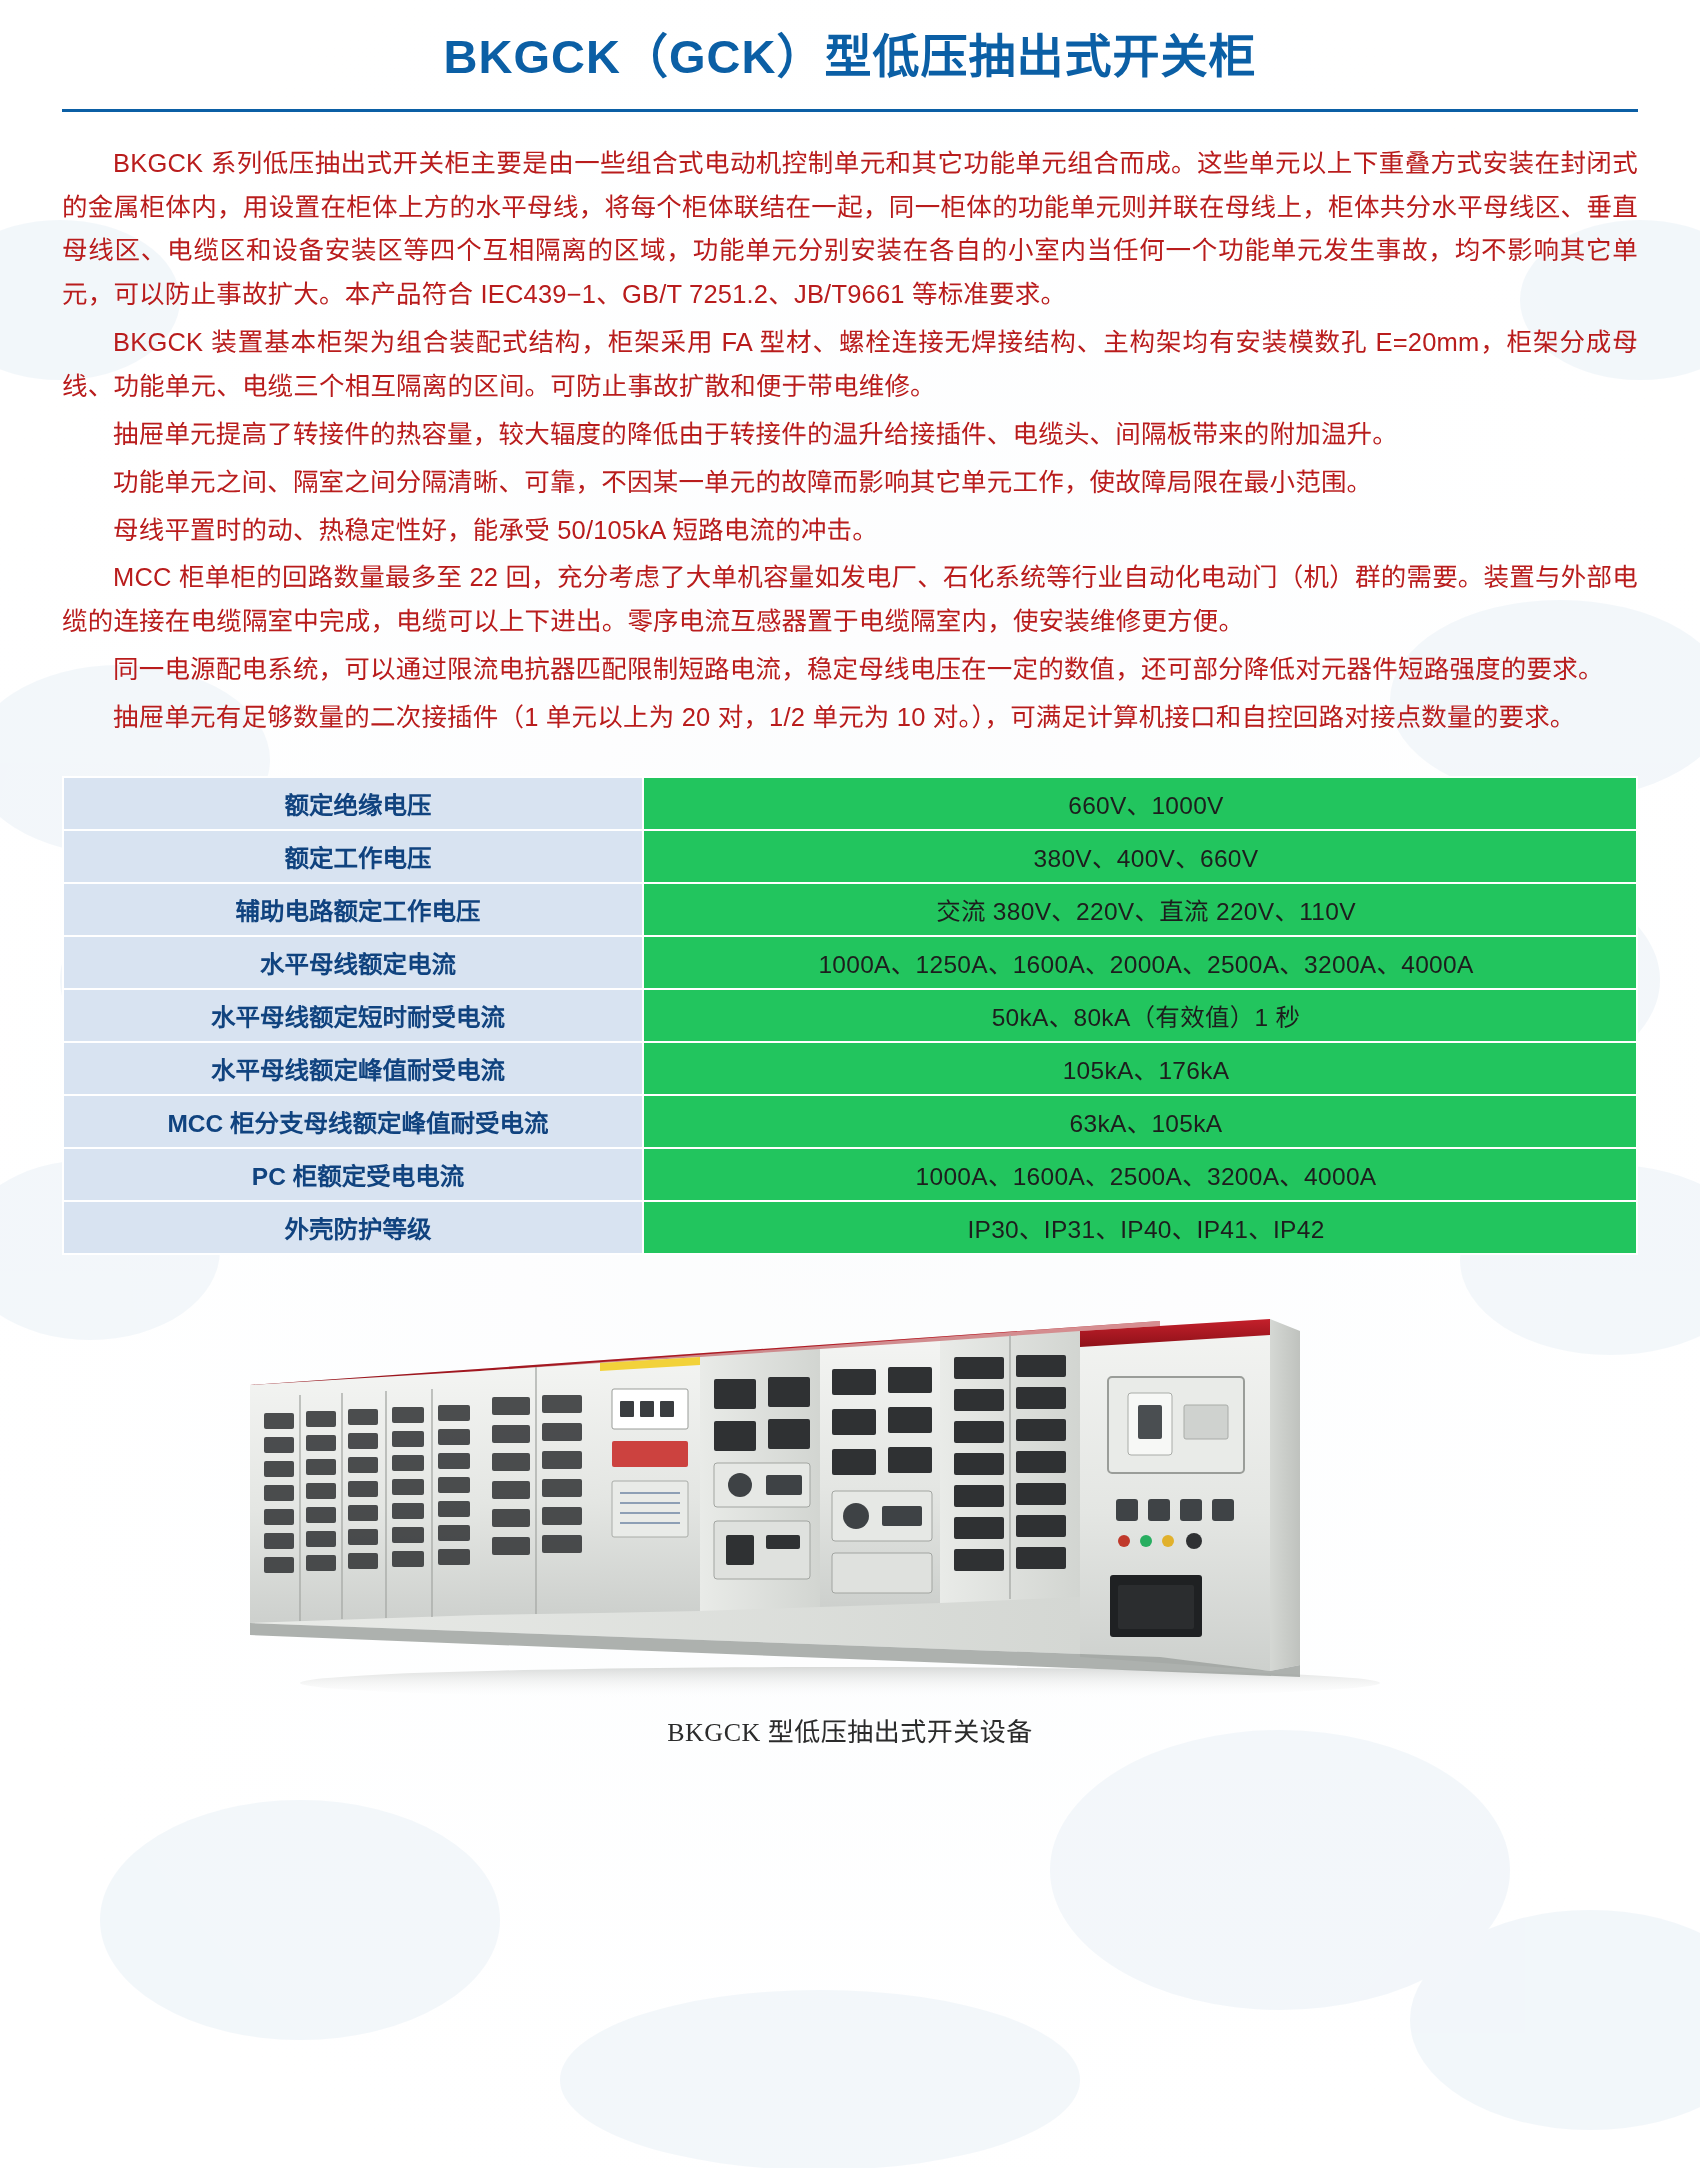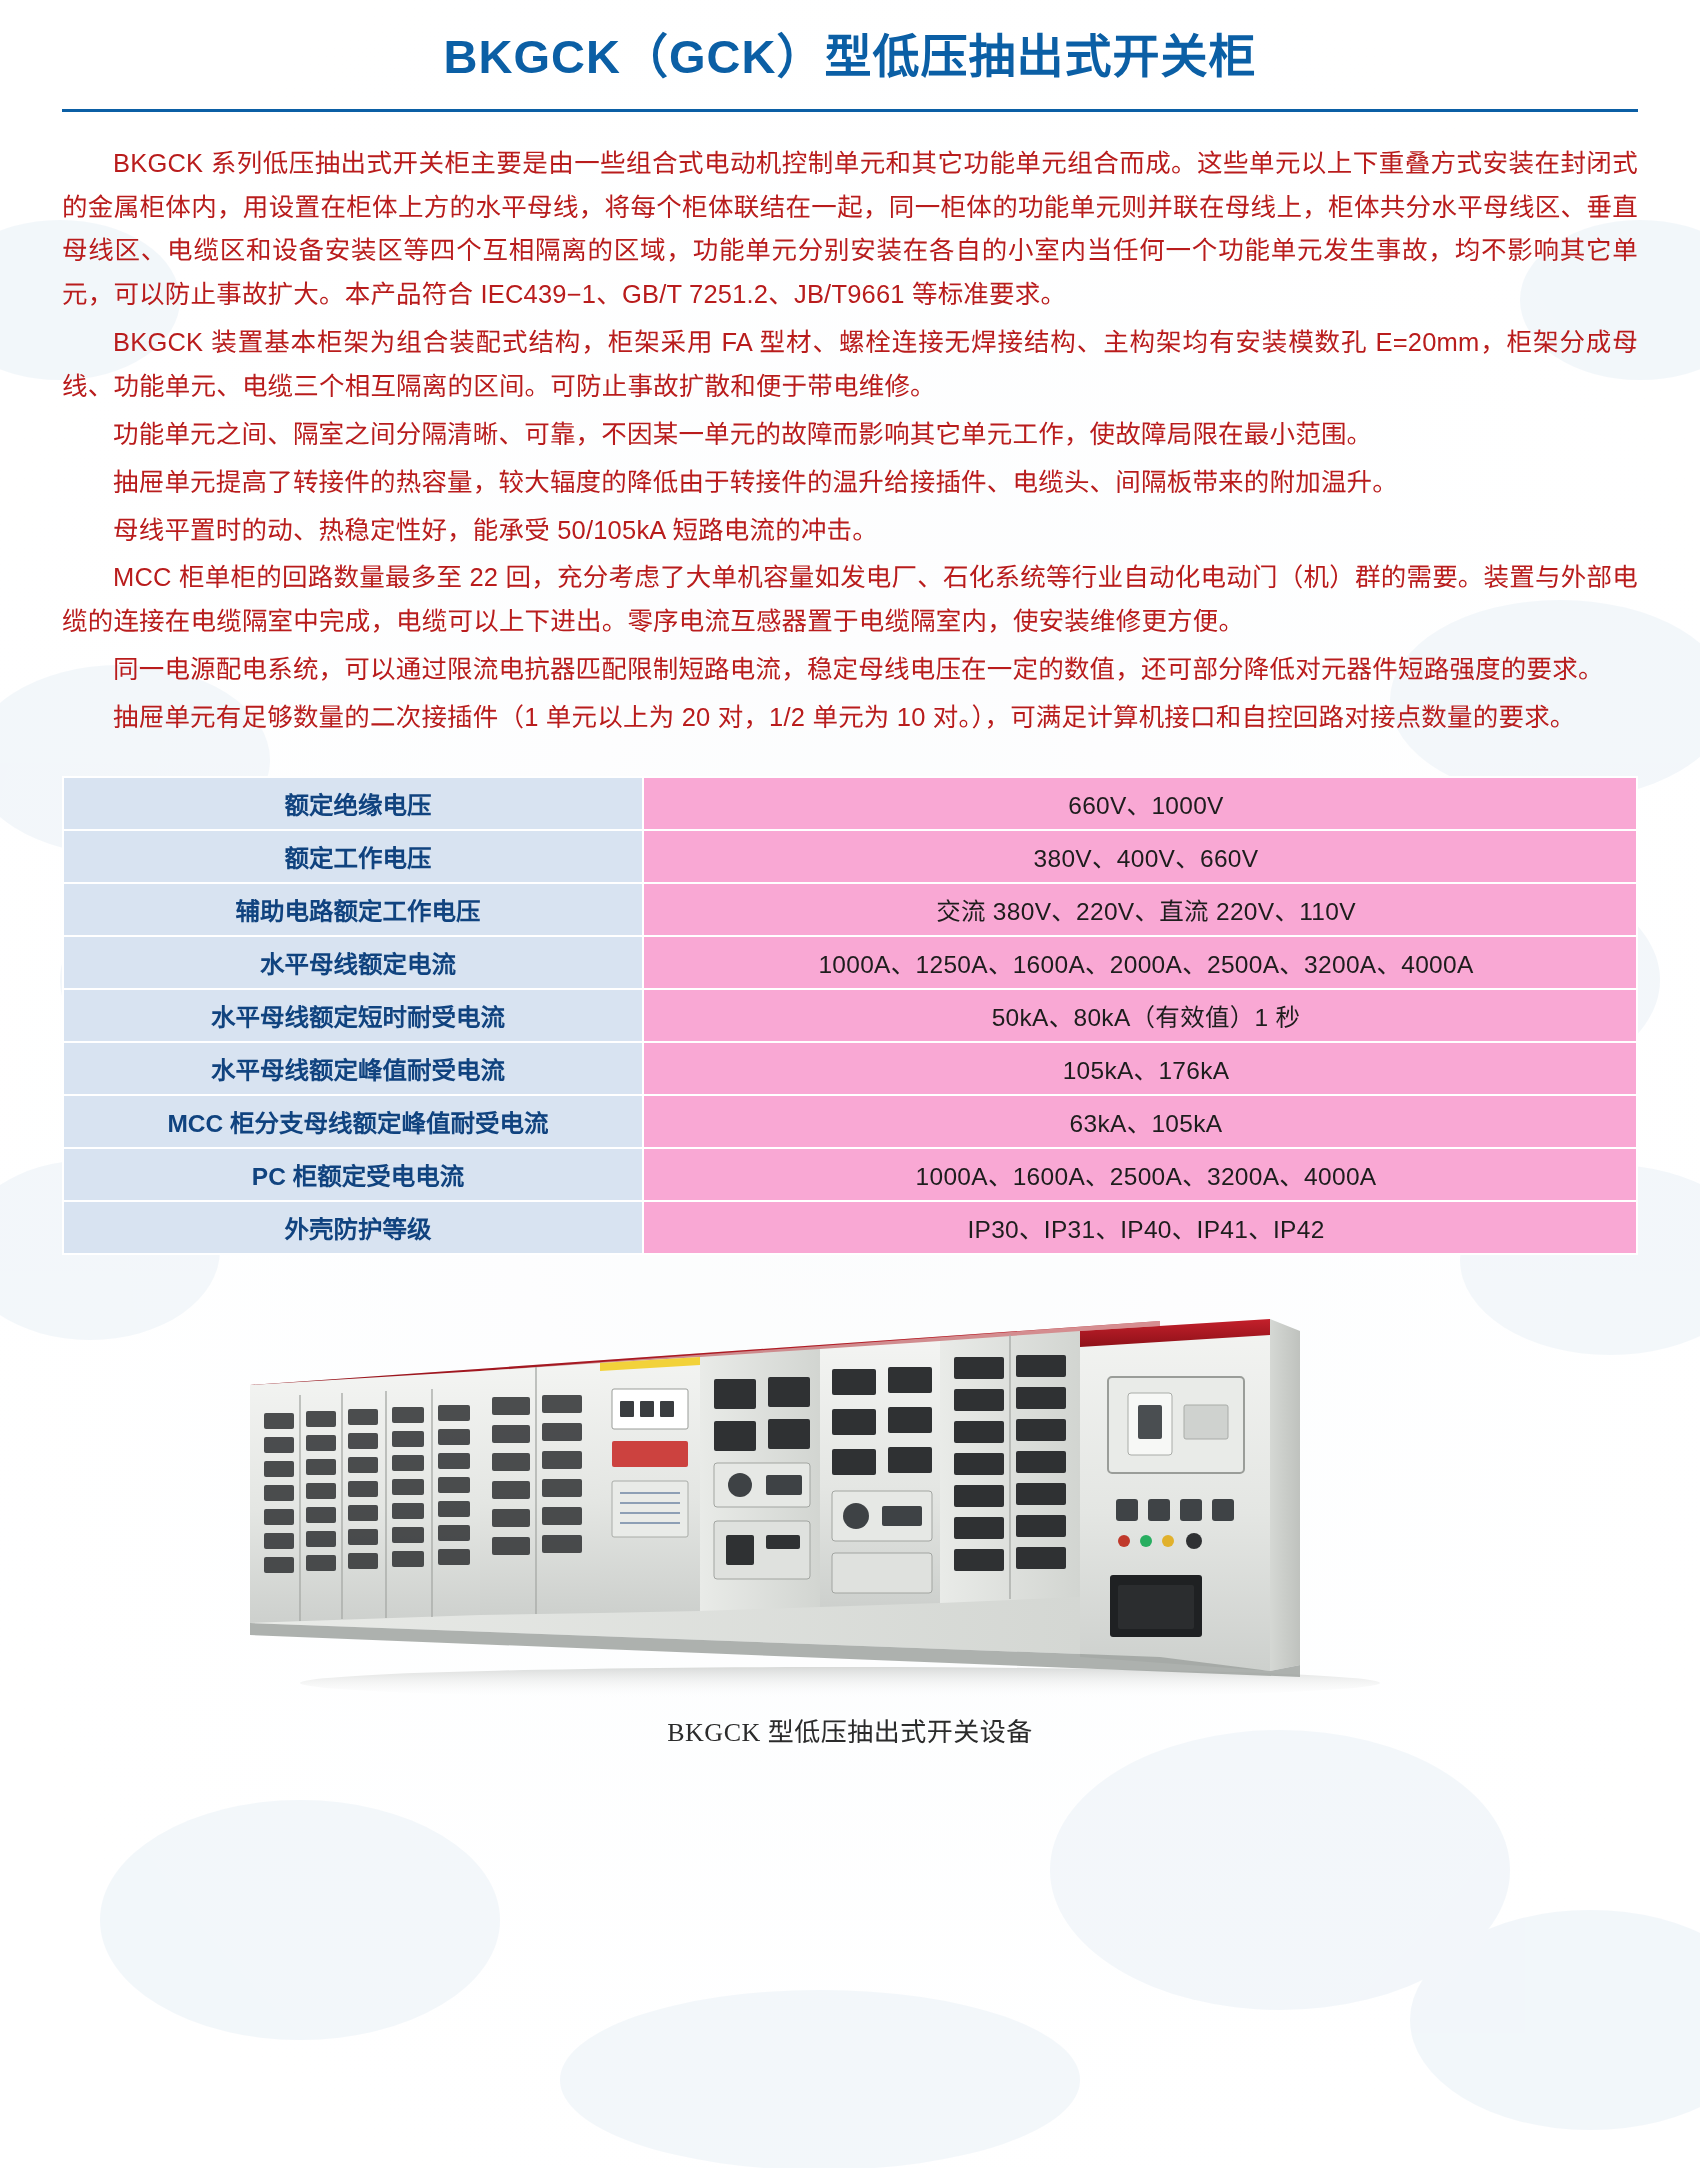--- a/index.html
+++ b/index.html
@@ -90,21 +90,21 @@
     box-sizing: border-box;
   }
   .spec-table td.label {
     width: 580px;
     background: #d8e3f1;
     color: #10437f;
     font-weight: bold;
     padding-left: 26px;
   }
   .spec-table td.value {
-    background: #f9a8d4;
+    background: #22c55e;
     color: #1d1d1d;
     font-weight: normal;
     padding-left: 28px;
     letter-spacing: 0.3px;
   }
 
   
   .figure {
     margin-top: 30px;
     position: relative;
@@ -155,22 +155,22 @@
 <div class="page">
 
   <div class="header">
     <div class="header-title">BKGCK（GCK）型低压抽出式开关柜</div>
     <div class="header-rule"></div>
   </div>
 
   <div class="body-text">
     <p>BKGCK 系列低压抽出式开关柜主要是由一些组合式电动机控制单元和其它功能单元组合而成。这些单元以上下重叠方式安装在封闭式的金属柜体内，用设置在柜体上方的水平母线，将每个柜体联结在一起，同一柜体的功能单元则并联在母线上，柜体共分水平母线区、垂直母线区、电缆区和设备安装区等四个互相隔离的区域，功能单元分别安装在各自的小室内当任何一个功能单元发生事故，均不影响其它单元，可以防止事故扩大。本产品符合 IEC439−1、GB/T 7251.2、JB/T9661 等标准要求。</p>
     <p>BKGCK 装置基本柜架为组合装配式结构，柜架采用 FA 型材、螺栓连接无焊接结构、主构架均有安装模数孔 E=20mm，柜架分成母线、功能单元、电缆三个相互隔离的区间。可防止事故扩散和便于带电维修。</p>
+    <p>抽屉单元提高了转接件的热容量，较大辐度的降低由于转接件的温升给接插件、电缆头、间隔板带来的附加温升。</p>
     <p>功能单元之间、隔室之间分隔清晰、可靠，不因某一单元的故障而影响其它单元工作，使故障局限在最小范围。</p>
-    <p>抽屉单元提高了转接件的热容量，较大辐度的降低由于转接件的温升给接插件、电缆头、间隔板带来的附加温升。</p>
     <p>母线平置时的动、热稳定性好，能承受 50/105kA 短路电流的冲击。</p>
     <p>MCC 柜单柜的回路数量最多至 22 回，充分考虑了大单机容量如发电厂、石化系统等行业自动化电动门（机）群的需要。装置与外部电缆的连接在电缆隔室中完成，电缆可以上下进出。零序电流互感器置于电缆隔室内，使安装维修更方便。</p>
     <p>同一电源配电系统，可以通过限流电抗器匹配限制短路电流，稳定母线电压在一定的数值，还可部分降低对元器件短路强度的要求。</p>
     <p>抽屉单元有足够数量的二次接插件（1 单元以上为 20 对，1/2 单元为 10 对。），可满足计算机接口和自控回路对接点数量的要求。</p>
   </div>
 
   <table class="spec-table">
     <tbody>
       <tr>
         <td class="label">额定绝缘电压</td>

